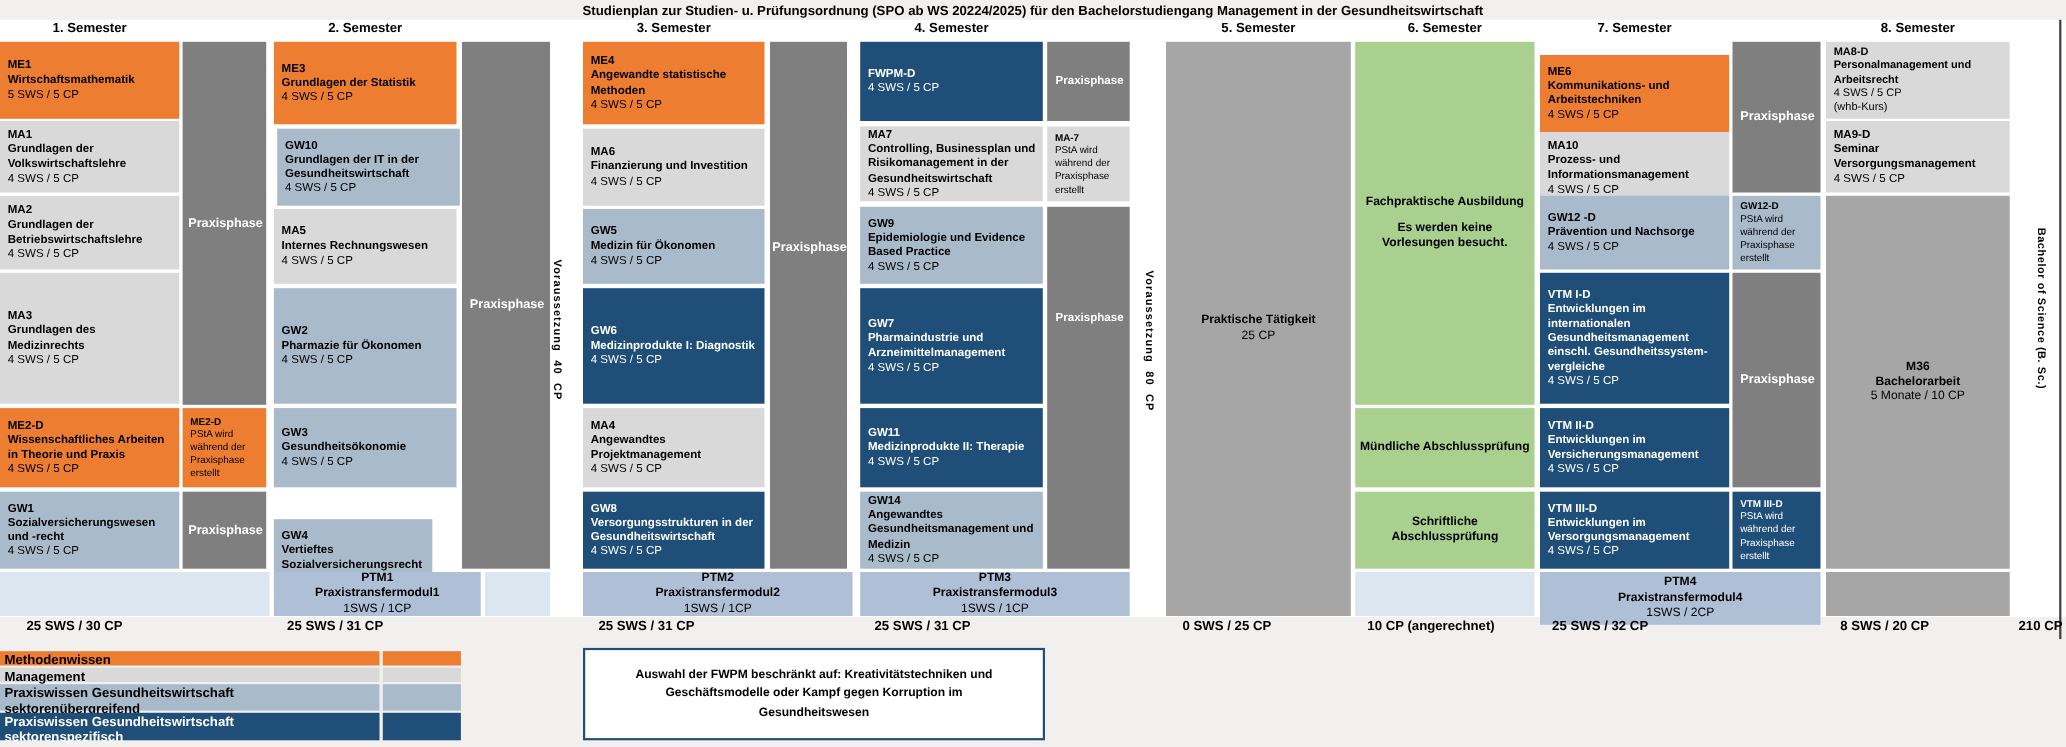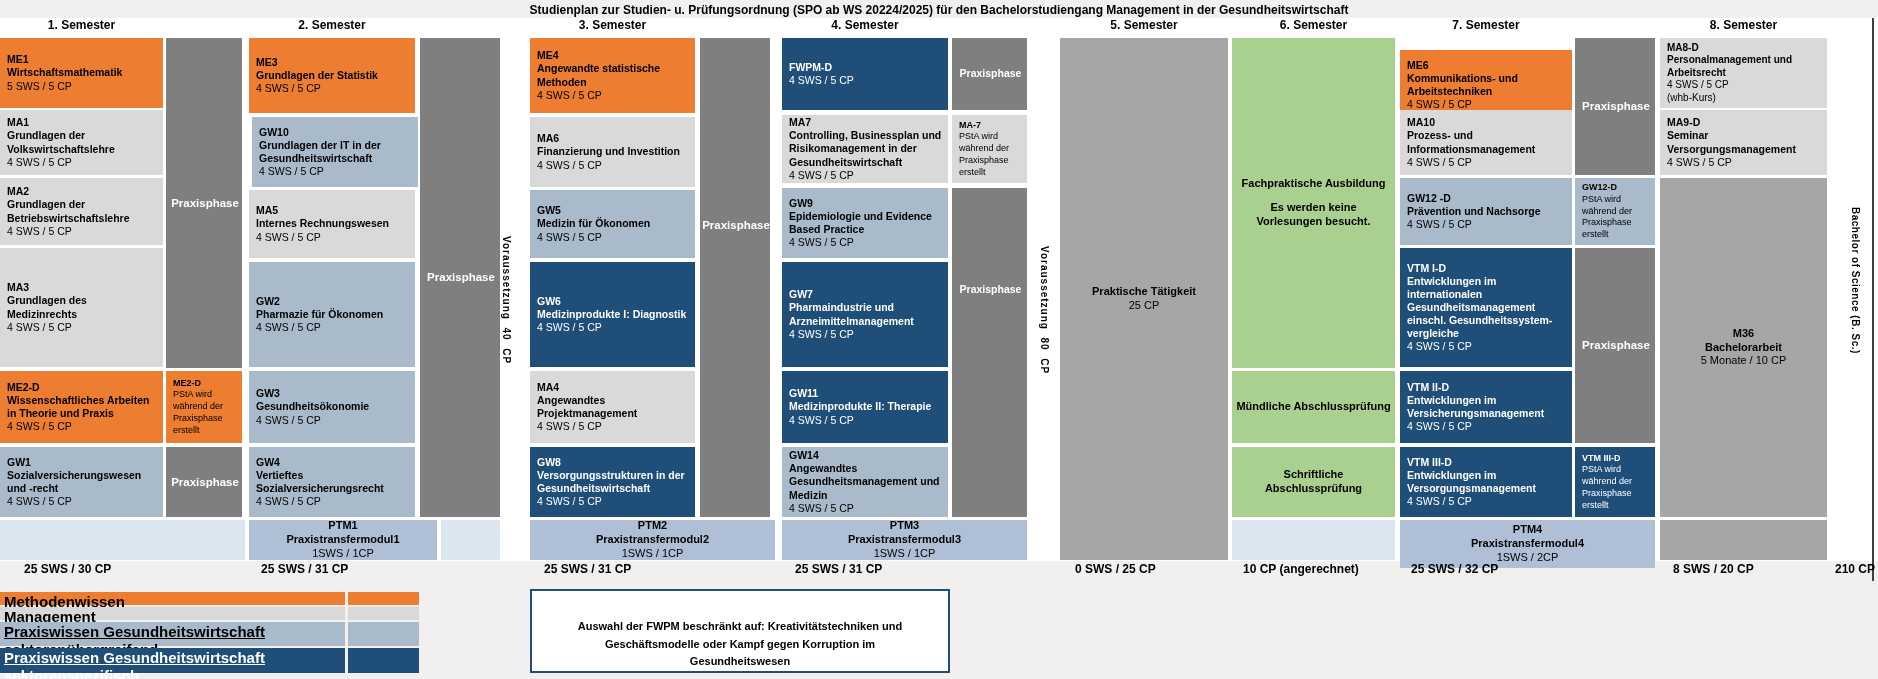--- a/index.html
+++ b/index.html
@@ -22,25 +22,25 @@
          align-items:center;text-align:center;}
   .mgray{background:#A6A6A6;}
   .green{background:#A9D08E;font-weight:700;}
   .lblue{background:#DCE6F1;}
   .ptmbox{background:#AFC0D6;}
   .pt180{justify-content:flex-start;padding-top:180px;}
   .pt95{justify-content:flex-start;padding-top:95px;}
   .vlabel{position:absolute;writing-mode:vertical-rl;font-size:10px;font-weight:700;
           white-space:pre;display:flex;align-items:center;justify-content:center;letter-spacing:1px;}
   .total{position:absolute;top:562px;font-size:12px;font-weight:700;}
-  .lrow{position:absolute;box-sizing:border-box;font-size:15px;font-weight:700;
-        line-height:1.18;padding:1px 4px;text-decoration:underline;}
+  .lrow{position:absolute;box-sizing:border-box;font-size:12px;font-weight:700;
+        line-height:1.18;padding:1px 4px;}
   .lsw{position:absolute;left:348px;width:71px;}
   .note{position:absolute;left:530px;top:589px;width:420px;height:84px;background:#fff;
-        border:2px solid #1F4E79;display:flex;align-items:flex-end;justify-content:center;
+        border:2px solid #1F4E79;display:flex;align-items:center;justify-content:center;
         text-align:center;font-size:11px;font-weight:700;line-height:1.6;
         padding:0 28px;box-sizing:border-box;}
   .vline{position:absolute;left:1872px;top:18px;width:2px;height:563px;background:#3F3F3F;}
   .gap{margin-top:10px;}
 </style>
 </head>
 <body>
 
 <div id="stage">
   <div class="panel"></div>
@@ -116,21 +116,21 @@
   <div class="box bgray" style="left:249px;top:262px;width:166px;height:105px">
     <div class="code">GW2</div>
     <div class="mtitle">Pharmazie für Ökonomen</div>
     <div>4 SWS / 5 CP</div>
   </div>
   <div class="box bgray" style="left:249px;top:371px;width:166px;height:72px">
     <div class="code">GW3</div>
     <div class="mtitle">Gesundheitsökonomie</div>
     <div>4 SWS / 5 CP</div>
   </div>
-  <div class="box bgray" style="left:249px;top:447px;width:166px;height:70px">
+  <div class="box bgray" style="left:249px;top:472px;width:144px;height:70px">
     <div class="code">GW4</div>
     <div class="mtitle">Vertieftes Sozialversicherungsrecht</div>
     <div>4 SWS / 5 CP</div>
   </div>
   <div class="box ptmbox center" style="left:249px;top:520px;width:188px;height:40px;font-size:11px">
     <div class="code">PTM1</div>
     <div class="mtitle">Praxistransfermodul1</div>
     <div>1SWS / 1CP</div>
   </div>
 
@@ -243,21 +243,21 @@
   <div class="box green center" style="left:1232px;top:447px;width:163px;height:70px;font-size:11px">
     <div>Schriftliche Abschlussprüfung</div>
   </div>
   <div class="box lblue" style="left:1232px;top:520px;width:163px;height:40px"></div>
 
   <div class="box orange" style="left:1400px;top:50px;width:172px;height:70px">
     <div class="code">ME6</div>
     <div class="mtitle">Kommunikations- und Arbeitstechniken</div>
     <div>4 SWS / 5 CP</div>
   </div>
-  <div class="box lgray" style="left:1400px;top:110px;width:172px;height:65px">
+  <div class="box lgray" style="left:1400px;top:120px;width:172px;height:65px">
     <div class="code">MA10</div>
     <div class="mtitle">Prozess- und Informationsmanagement</div>
     <div>4 SWS / 5 CP</div>
   </div>
   <div class="box bgray" style="left:1400px;top:178px;width:172px;height:67px">
     <div class="code">GW12 -D</div>
     <div class="mtitle">Prävention und Nachsorge</div>
     <div>4 SWS / 5 CP</div>
   </div>
   <div class="box dblue" style="left:1400px;top:248px;width:172px;height:119px">

